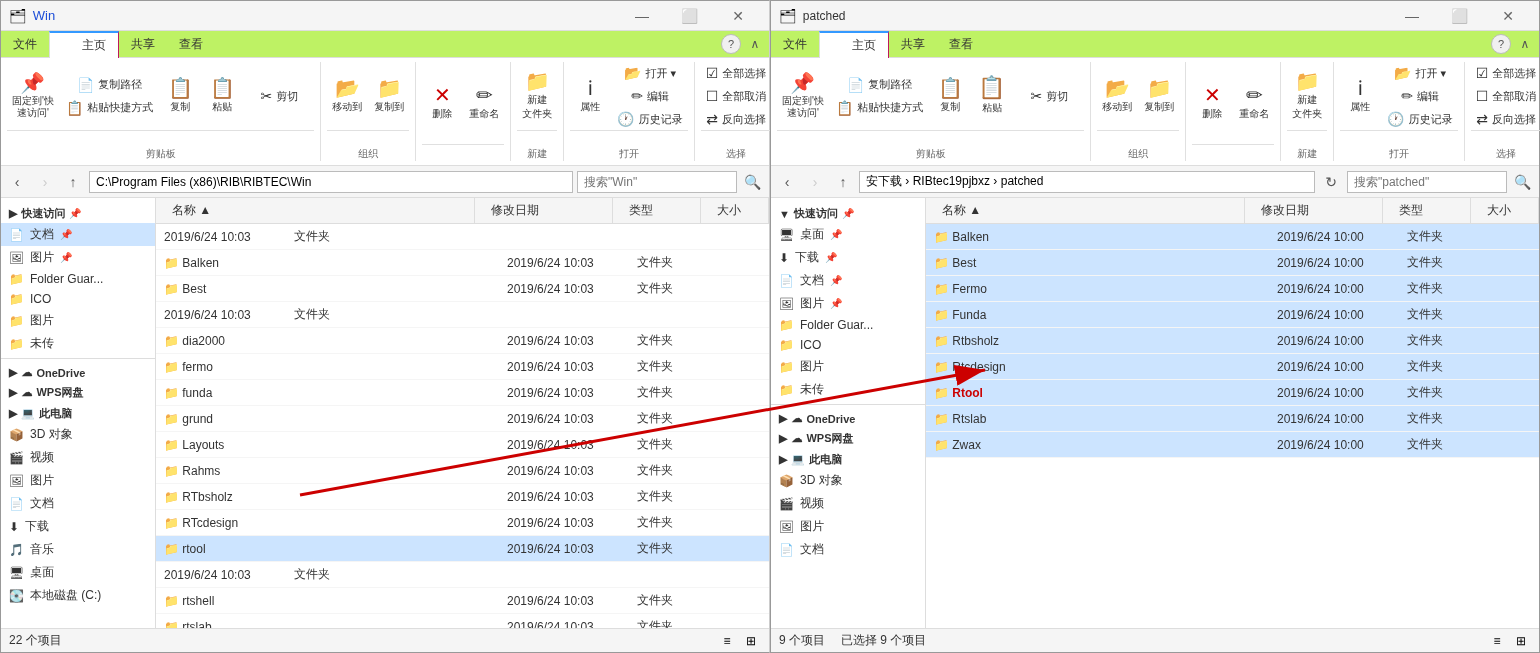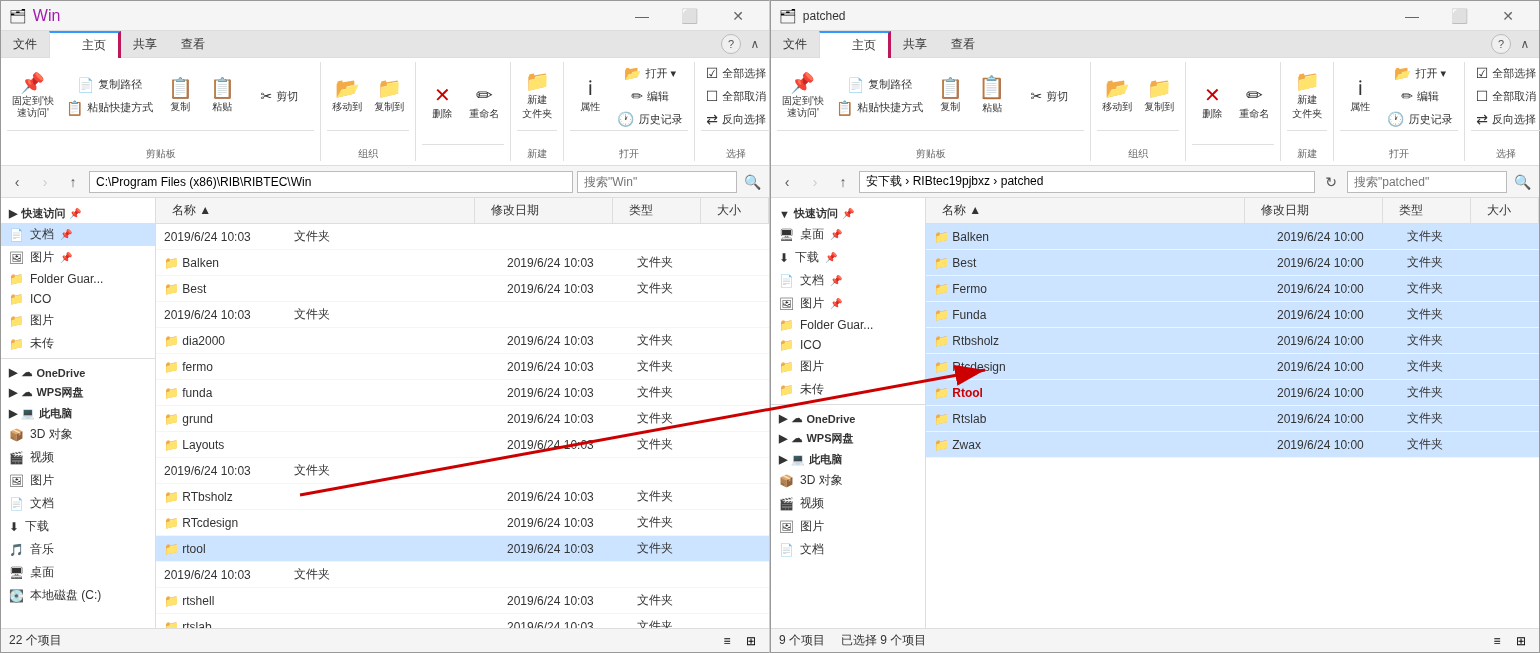--- a/index.html
+++ b/index.html
@@ -28,35 +28,35 @@
     .title-bar-controls { display: flex; gap: 2px; margin-left: auto; }
     .title-btn {
       width: 46px; height: 30px;
       border: none; background: transparent;
       cursor: pointer; font-size: 14px; color: #666;
       display: flex; align-items: center; justify-content: center;
     }
     .ribbon-tabs {
       display: flex;
       border-bottom: 1px solid #ddd;
-      background: #e5e5e5;
+      background: #bef264;
     }
     .ribbon-tab {
       padding: 4px 12px;
       font-size: 12px;
       cursor: pointer;
       border: none;
       background: transparent;
       color: #333;
     }
     .ribbon-tab.active {
       background: #fff;
       border-top: 2px solid #3399ff;
       border-left: 1px solid #ddd;
-      border-right: 3px solid #be185d;
+      border-right: 1px solid #be185d;
       margin-bottom: -1px;
       padding-left: 32px;
     }
     .ribbon-content {
       display: flex;
       align-items: stretch;
       padding: 4px 0;
       min-height: 80px;
       background: #fff;
       border-bottom: 1px solid #ddd;
@@ -311,21 +311,21 @@
   </style>
 </head>
 <body>
 
 <div class="container">
 
   <div class="explorer-window win-left">
 
     <div class="title-bar">
       <span style="font-size:14px;">🗂</span>
-      <span style="font-size:16px; color:#a21caf;">Win</span>
+      <span style="font-size:13px; color:#1d4ed8;">Win</span>
       <div class="title-bar-controls">
         <button class="title-btn">—</button>
         <button class="title-btn">⬜</button>
         <button class="title-btn close">✕</button>
       </div>
     </div>
 
     <div class="ribbon-tabs">
       <button class="ribbon-tab">文件</button>
       <button class="ribbon-tab active">主页</button>
@@ -603,20 +603,21 @@
           <div class="file-cell col-type">文件夹</div>
           <div class="file-cell col-size"></div>
         </div>
         <div class="file-row">
           <div class="file-cell col-name"><span style="color:#dcaa3c;">📁</span> Layouts</div>
           <div class="file-cell col-date">2019/6/24 10:03</div>
           <div class="file-cell col-type">文件夹</div>
           <div class="file-cell col-size"></div>
         </div>
         <div class="file-row">
+          <div class="file-cell col-name"><span style="color:#dcaa3c;">📁</span> Rahms</div>
           <div class="file-cell col-date">2019/6/24 10:03</div>
           <div class="file-cell col-type">文件夹</div>
           <div class="file-cell col-size"></div>
         </div>
         <div class="file-row">
           <div class="file-cell col-name"><span style="color:#dcaa3c;">📁</span> RTbsholz</div>
           <div class="file-cell col-date">2019/6/24 10:03</div>
           <div class="file-cell col-type">文件夹</div>
           <div class="file-cell col-size"></div>
         </div>

